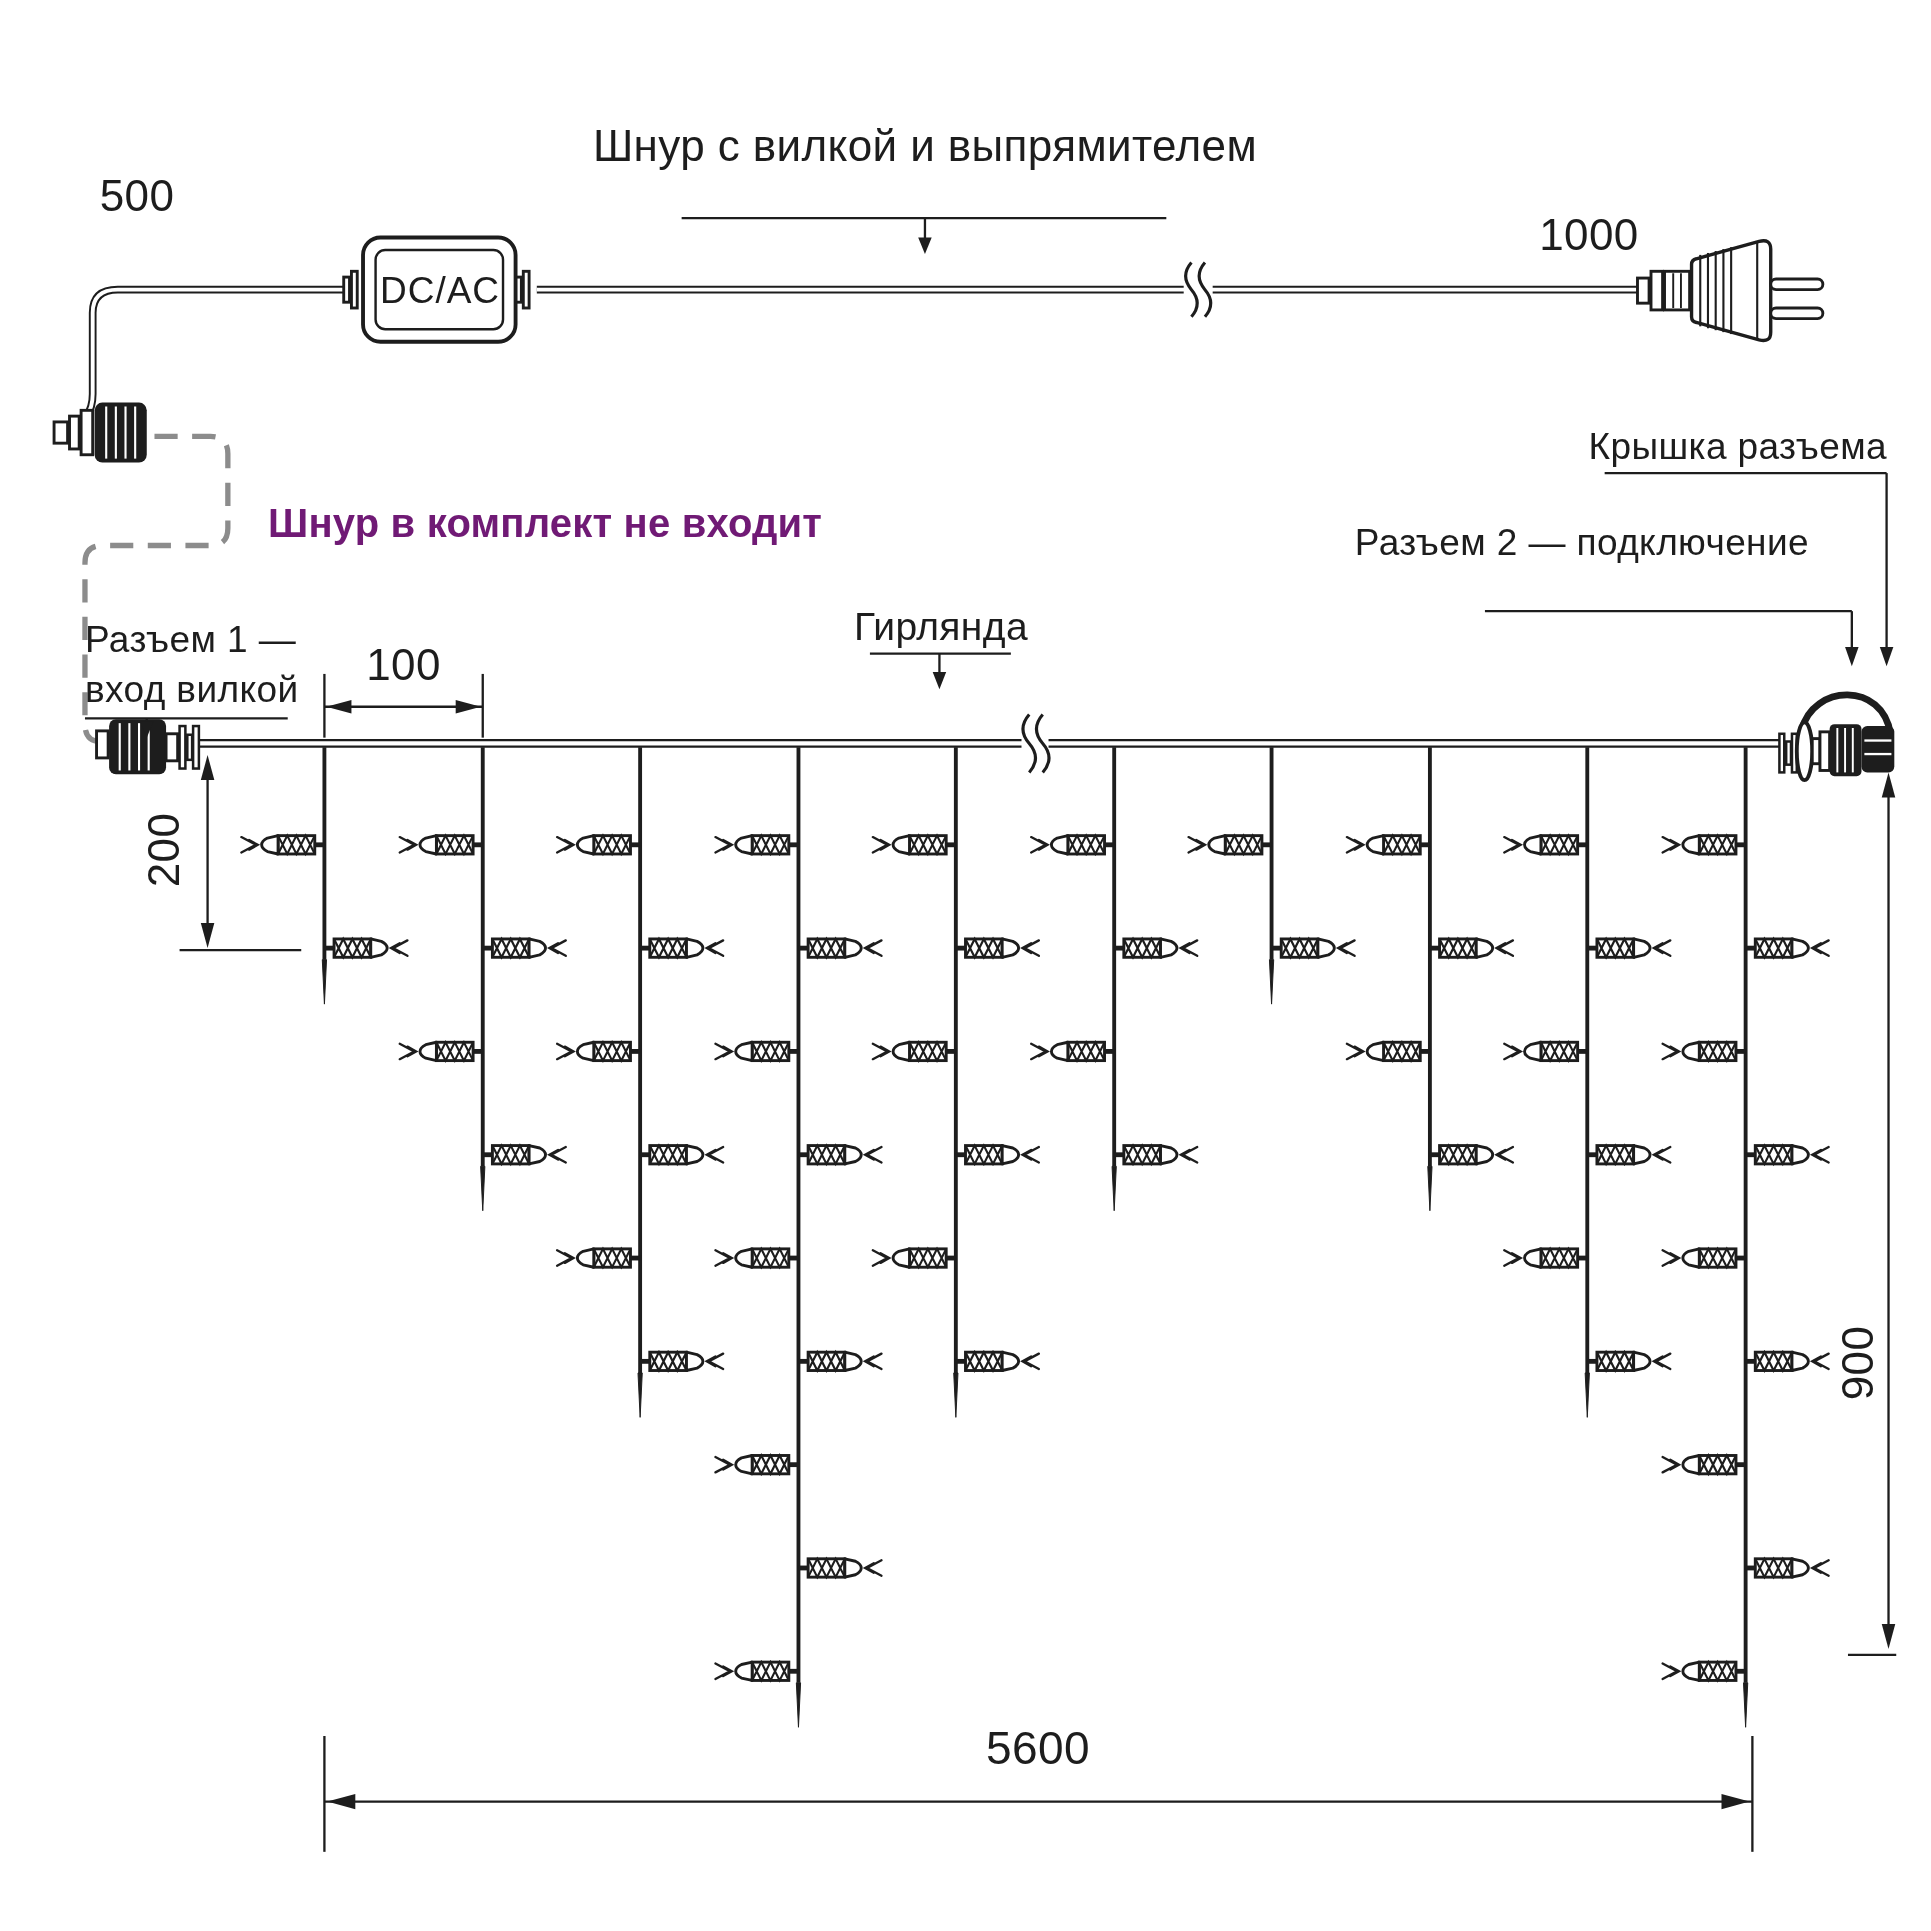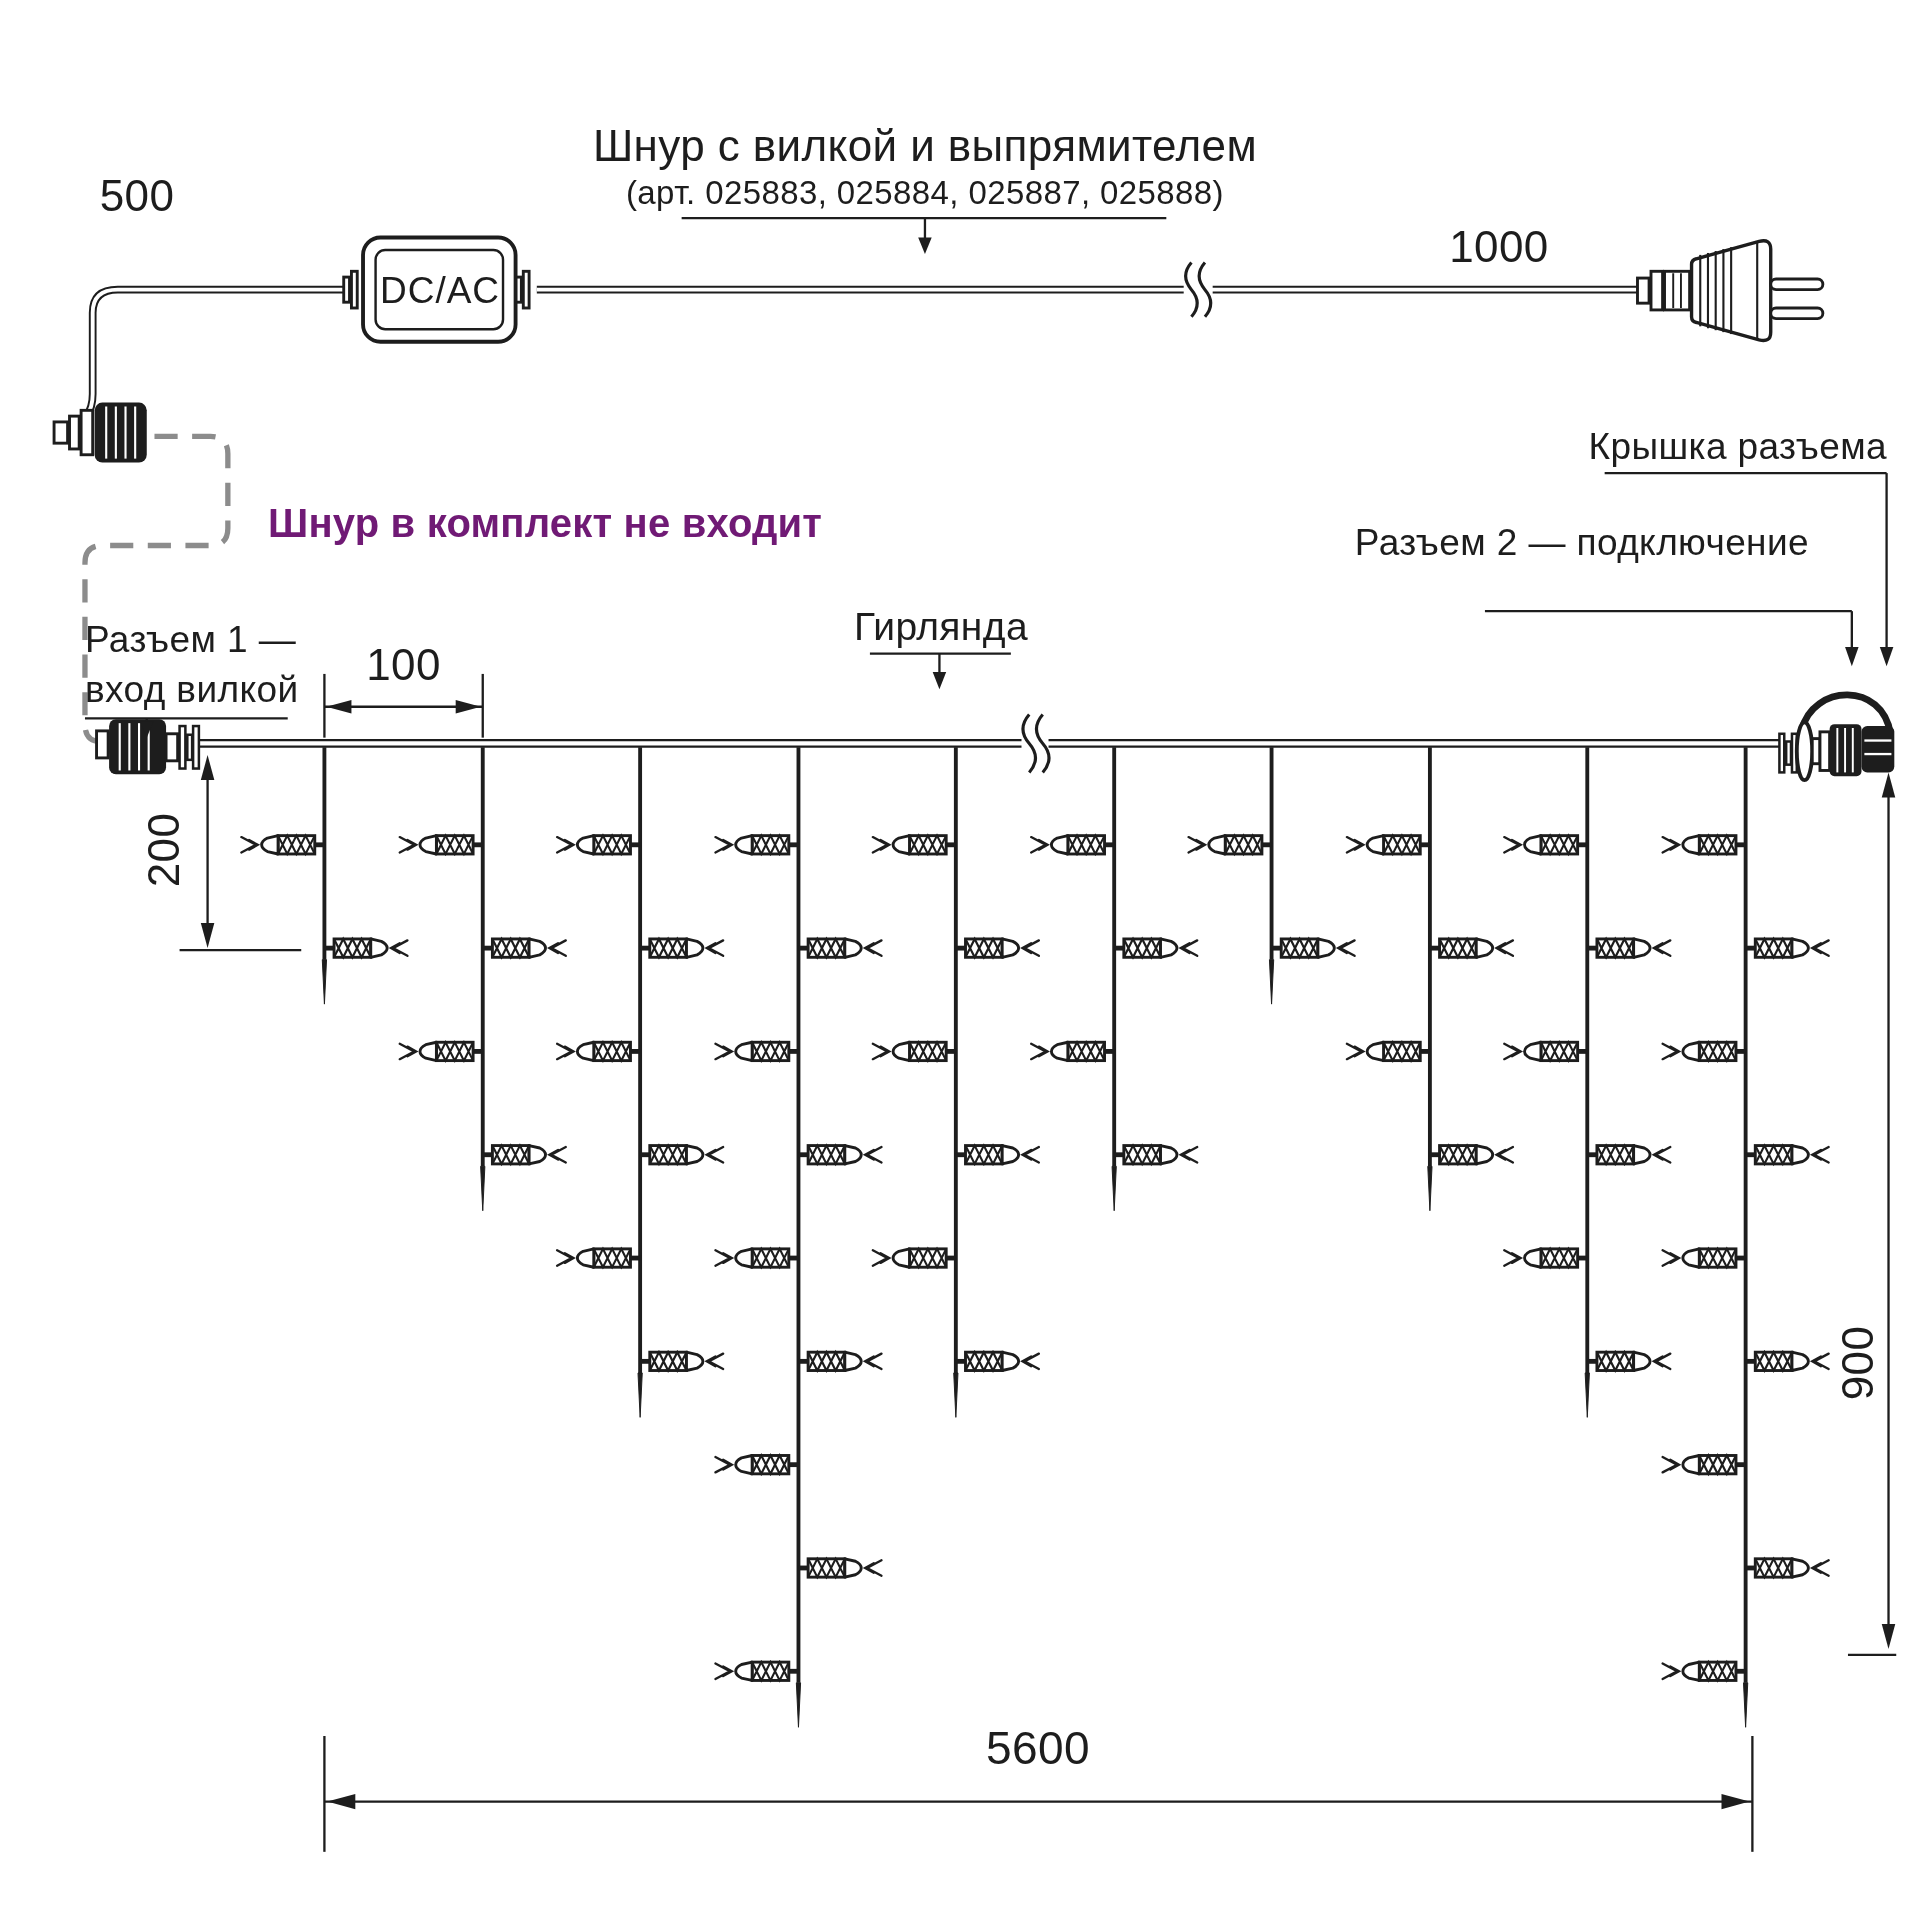--- a/index.html
+++ b/index.html
@@ -579,24 +579,23 @@
   <g stroke="#1d1d1d" stroke-width="2.4">
     <line x1="336" y1="1798" x2="336" y2="1918"></line>
     <line x1="1815" y1="1798" x2="1815" y2="1918"></line>
     <line x1="336" y1="1866" x2="1815" y2="1866"></line>
     <polygon points="339,1866 368,1858 368,1874" fill="#1d1d1d" stroke="none"></polygon>
     <polygon points="1812,1866 1783,1858 1783,1874" fill="#1d1d1d" stroke="none"></polygon>
   </g>
 </svg>
 
 <div class="lbl title1 c" style="left:442px;top:120px;width:966px;">Шнур с вилкой и выпрямителем</div>
-<div class="lbl title2 c" style="left:442px;top:174px;width:966px;">(арт. 025883, 025884, 025887, 025888)</div>
 
 <div class="lbl num c" style="left:79px;top:170px;width:116px;">500</div>
-<div class="lbl num c" style="left:1422px;top:209px;width:154px;margin-top:12px;">1000</div>
+<div class="lbl num c" style="left:1512px;top:209px;width:154px;">1000</div>
 
 <div class="lbl dcac c" style="left:365px;top:269px;width:150px;">DC/AC</div>
 
 <div class="lbl note" style="left:268px;top:500px;">Шнур в комплект не входит</div>
 
 <div class="lbl callout" style="left:85px;top:618px;">Разъем 1 —</div>
 <div class="lbl callout" style="left:85px;top:668px;">вход вилкой</div>
 
 <div class="lbl callout r" style="left:1404px;top:425px;width:483px;">Крышка разъема</div>
 <div class="lbl callout r" style="left:1326px;top:521px;width:483px;">Разъем 2 — подключение</div>

